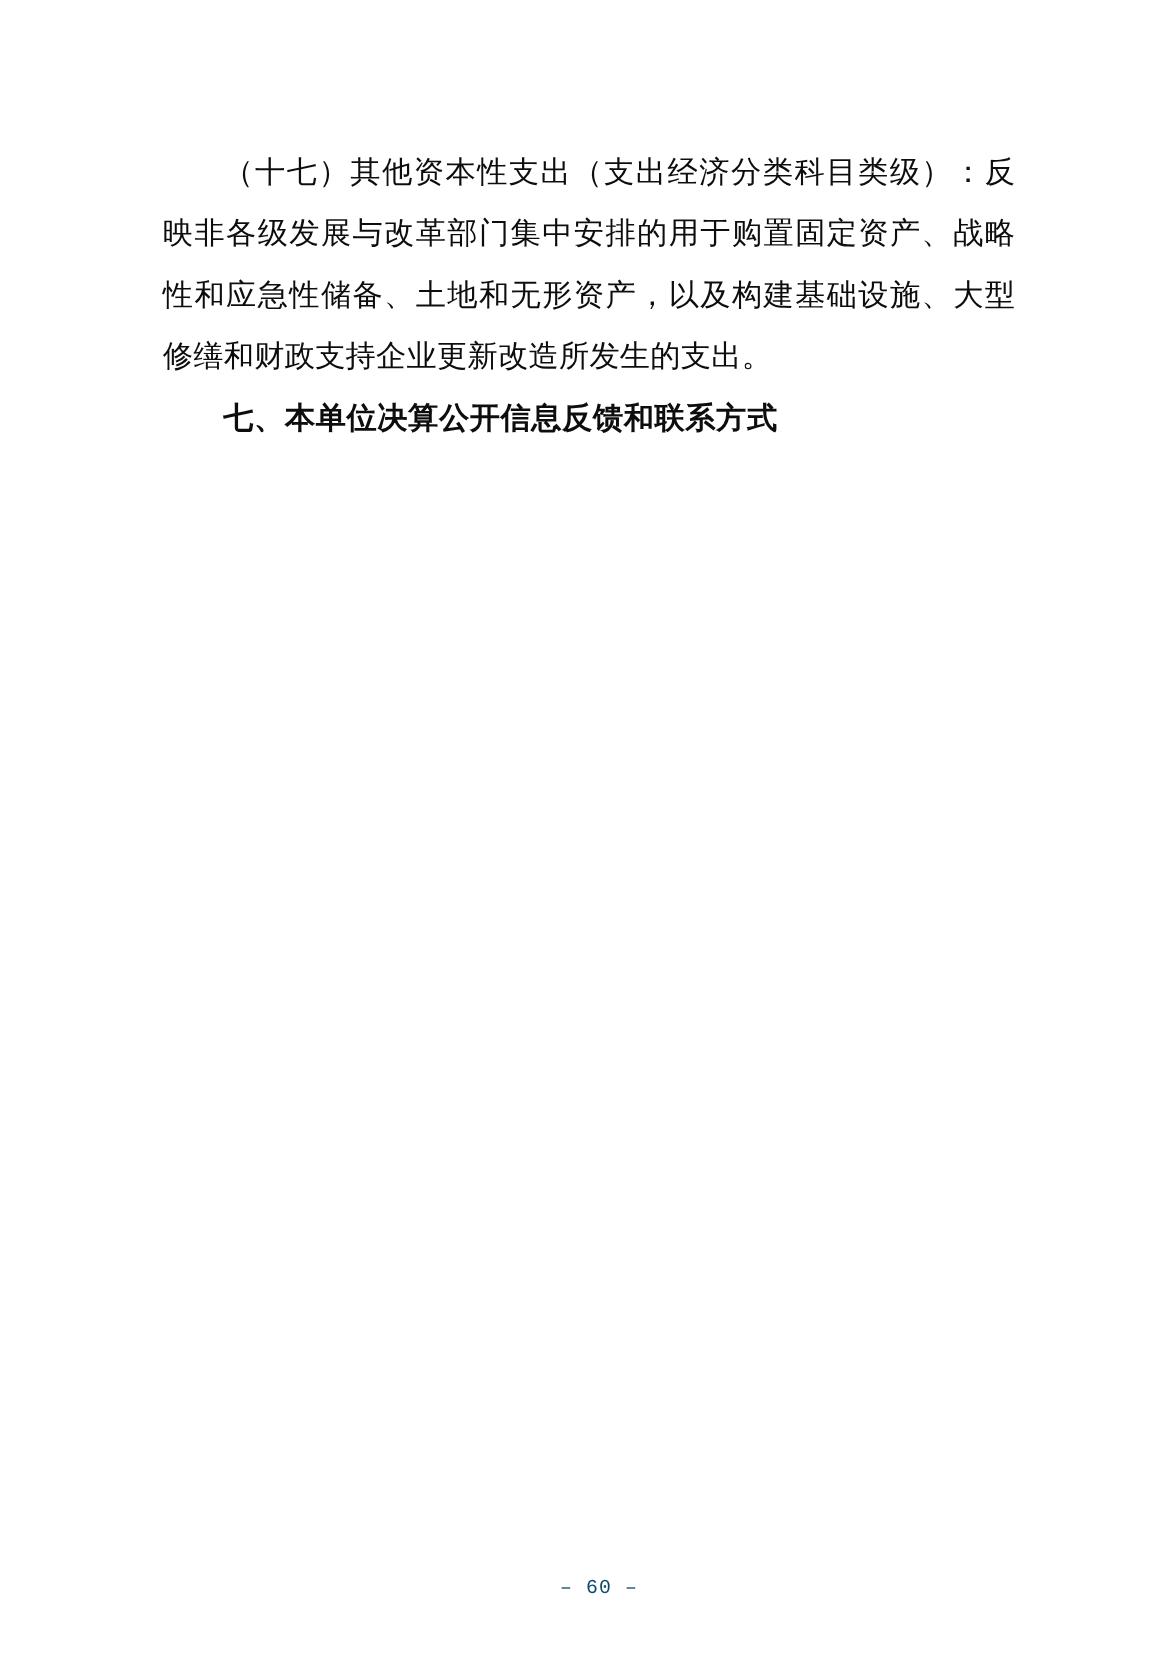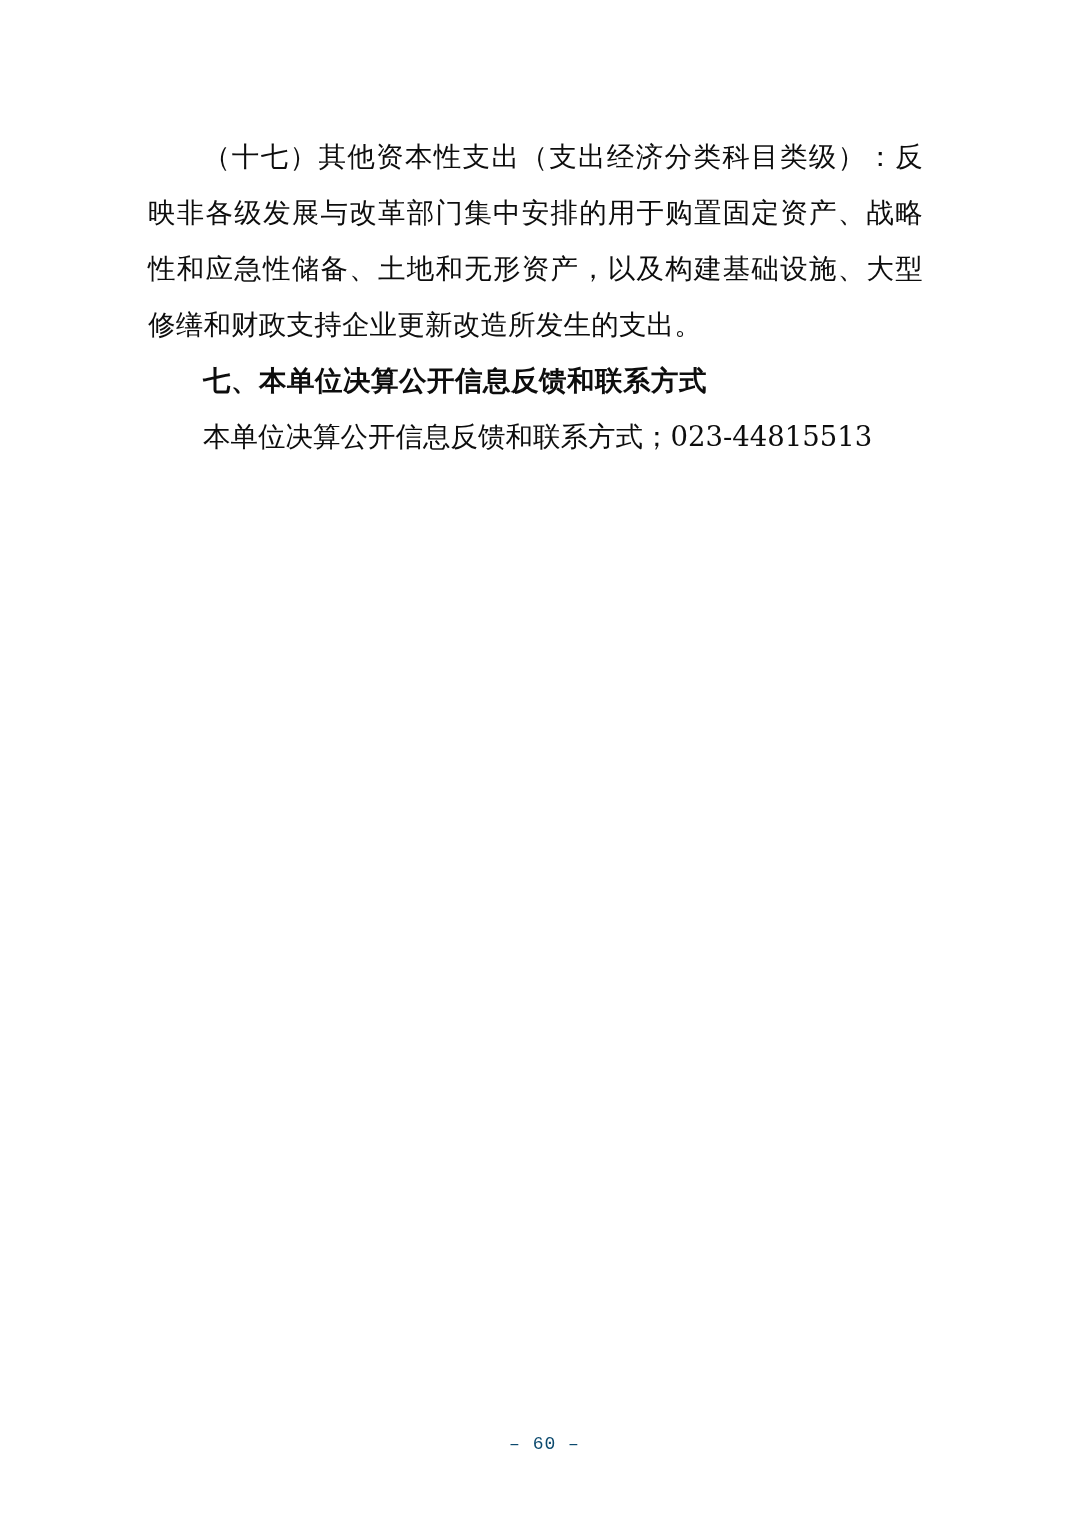--- a/index.html
+++ b/index.html
@@ -65,19 +65,18 @@
 <body>
 
 <div class="page">
 
   <div class="content">
 
     <p class="para indent">（十七）其他资本性支出（支出经济分类科目类级）：反映非各级发展与改革部门集中安排的用于购置固定资产、战略性和应急性储备、土地和无形资产，以及构建基础设施、大型修缮和财政支持企业更新改造所发生的支出。</p>
 
     <p class="heading">七、本单位决算公开信息反馈和联系方式</p>
 
-    <p class="contact">本单位决算公开信息反馈和联系方式；023-44815513</p>
 
   </div>
 
   <div class="footer">– 60 –</div>
 
 </div>
 
 </body></html>

